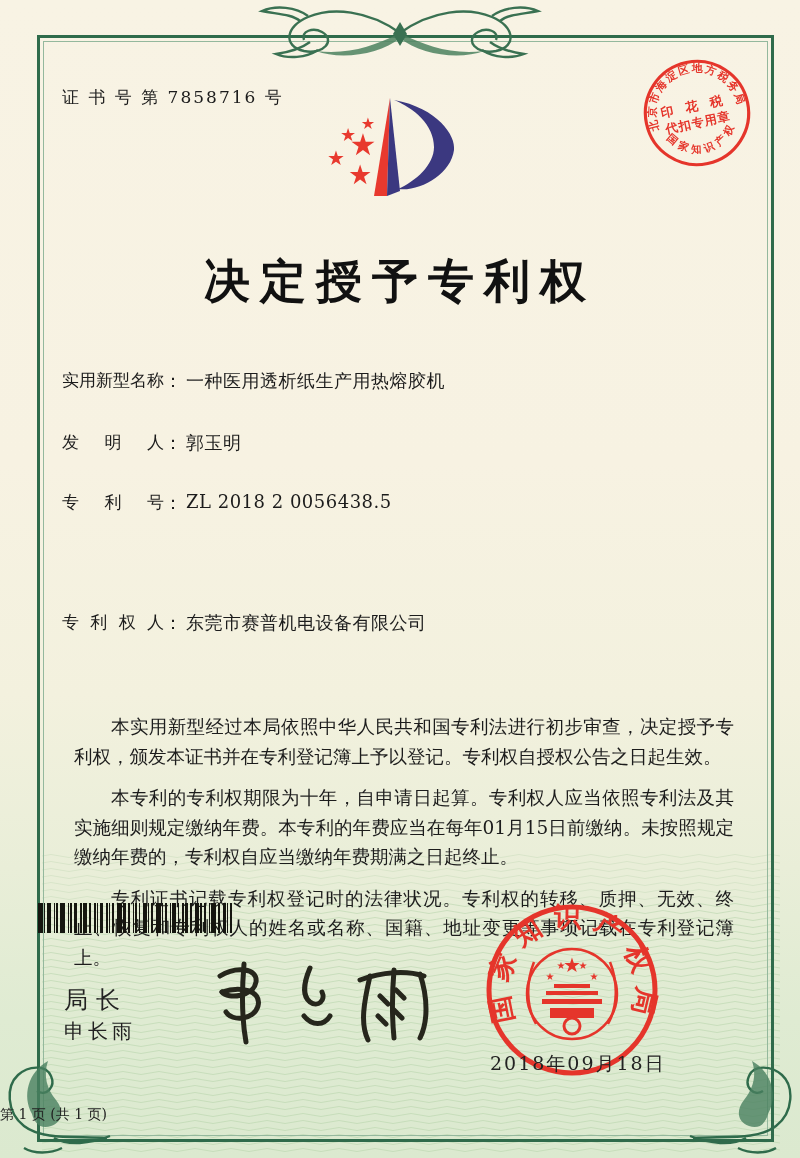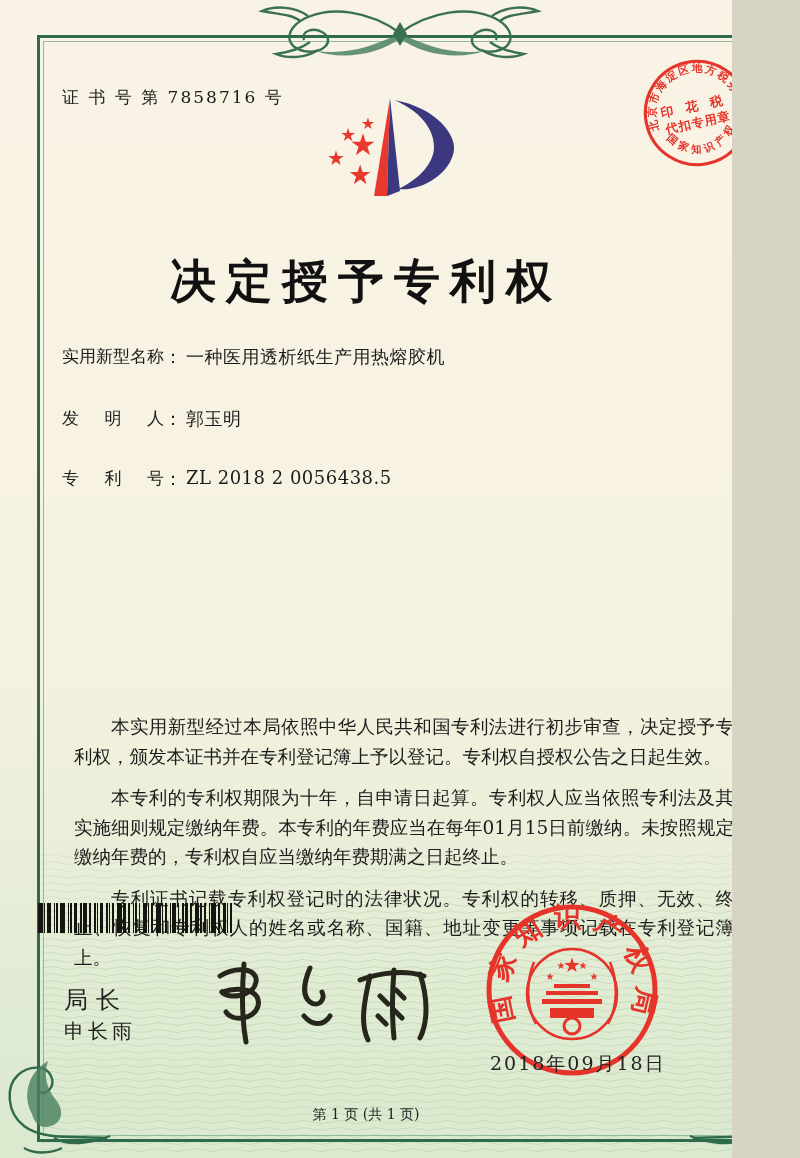--- a/index.html
+++ b/index.html
@@ -1,40 +1,40 @@
 <!DOCTYPE html>
 <html><head>
 <meta charset="utf-8">
 <style>
   html,body{margin:0;padding:0;background:#d8d4c4;}
-  .page{position:relative;width:732px;height:1158px;overflow:hidden;
+  .page{position:relative;width:800px;height:1158px;overflow:hidden;
     background:linear-gradient(180deg,#f8f3e4 0%,#f7f2e2 40%,#f3f1de 60%,#e9eed8 75%,#dfebd2 88%,#dbe9cf 100%);
     font-family:"DejaVu Serif","Liberation Serif",serif;color:#1c1c1c;}
   svg{position:absolute;overflow:visible;}
   .frame{position:absolute;left:37px;top:35px;width:731px;height:1101px;border:3px solid #2f6b4b;}
   .frame::before{content:"";position:absolute;inset:3px;border:1px solid #94b89d;}
   .cert-no{position:absolute;left:62px;top:86px;font-size:17px;letter-spacing:2px;}
   .title{position:absolute;left:0;right:0;top:220px;text-align:center;
     font-size:46px;font-weight:bold;letter-spacing:10px;color:#111;}
-  .row{position:absolute;left:62px;font-size:18px;white-space:nowrap;}
+  .row{position:absolute;left:62px;font-size:18px;white-space:nowrap;margin-top:24px;}
   .flabel{display:inline-block;width:102px;font-size:17px;text-align:justify;text-align-last:justify;
     text-justify:inter-character;vertical-align:top;white-space:nowrap;}
   .colon{display:inline-block;vertical-align:top;margin-right:4px;}
   .fvalue{display:inline-block;vertical-align:top;letter-spacing:0.5px;}
   .fvalue.wrap{white-space:normal;width:548px;line-height:27px;}
   .grant2{position:absolute;left:388px;top:0;}
   .bodytext{position:absolute;left:62px;top:700px;width:684px;font-size:18.5px;
     line-height:29.5px;text-align:justify;text-justify:inter-character;}
   .bodytext p{margin:12px;text-indent:2em;}
   .barcode{position:absolute;left:38px;top:903px;width:206px;height:30px;display:flex;align-items:stretch;}
   .barcode i{display:block;background:#15150f;height:100%;}
   .signer-title{position:absolute;left:64px;top:984px;font-size:24px;letter-spacing:8px;color:#222;font-family:Liberation Mono, monospace;}
   .signer-name{position:absolute;left:64px;top:1018px;font-size:20px;letter-spacing:4px;color:#222;}
   .seal-date{position:absolute;left:490px;top:1051px;font-size:19px;letter-spacing:2px;color:#222;z-index:5;}
-  .footer{position:absolute;left:0;right:0;top:1106px;text-align:center;font-size:14px;color:#222;}
+  .footer{position:absolute;left:0;right:0;top:1106px;text-align:left;font-size:14px;color:#222;}
 </style>
 </head>
 <body>
 
 <div class="page">
 
   <svg id="waves" style="left:0;top:0;" width="800" height="1158">
       <path d="M42 856 q9 -3 18 0 t18 0 t18 0 t18 0 t18 0 t18 0 t18 0 t18 0 t18 0 t18 0 t18 0 t18 0 t18 0 t18 0 t18 0 t18 0 t18 0 t18 0 t18 0 t18 0 t18 0 t18 0 t18 0 t18 0 t18 0 t18 0 t18 0 t18 0 t18 0 t18 0 t18 0 t18 0 t18 0 t18 0 t18 0 t18 0 t18 0 t18 0 t18 0 t18 0 t18 0" fill="none" stroke="#b9d5ae" stroke-opacity="0.35"></path>
       <path d="M42 863 q9 -3 18 0 t18 0 t18 0 t18 0 t18 0 t18 0 t18 0 t18 0 t18 0 t18 0 t18 0 t18 0 t18 0 t18 0 t18 0 t18 0 t18 0 t18 0 t18 0 t18 0 t18 0 t18 0 t18 0 t18 0 t18 0 t18 0 t18 0 t18 0 t18 0 t18 0 t18 0 t18 0 t18 0 t18 0 t18 0 t18 0 t18 0 t18 0 t18 0 t18 0 t18 0" fill="none" stroke="#b9d5ae" stroke-opacity="0.35"></path>
       <path d="M42 870 q9 -3 18 0 t18 0 t18 0 t18 0 t18 0 t18 0 t18 0 t18 0 t18 0 t18 0 t18 0 t18 0 t18 0 t18 0 t18 0 t18 0 t18 0 t18 0 t18 0 t18 0 t18 0 t18 0 t18 0 t18 0 t18 0 t18 0 t18 0 t18 0 t18 0 t18 0 t18 0 t18 0 t18 0 t18 0 t18 0 t18 0 t18 0 t18 0 t18 0 t18 0 t18 0" fill="none" stroke="#b9d5ae" stroke-opacity="0.35"></path>
@@ -140,20 +140,23 @@
 
   <div class="row" style="top:345px">
     <span class="flabel">实用新型名称</span><span class="colon">：</span><span class="fvalue">一种医用透析纸生产用热熔胶机</span>
   </div>
   <div class="row" style="top:407px">
     <span class="flabel">发明人</span><span class="colon">：</span><span class="fvalue">郭玉明</span>
   </div>
   <div class="row" style="top:467px">
     <span class="flabel">专利号</span><span class="colon">：</span><span class="fvalue">ZL 2018 2 0056438.5</span>
   </div>
+  <div class="row" style="top:587px">
+    <span class="flabel">专利权人</span><span class="colon">：</span><span class="fvalue">东莞市赛普机电设备有限公司</span>
+  </div>
 
   <div class="bodytext">
     <p>本实用新型经过本局依照中华人民共和国专利法进行初步审查，决定授予专利权，颁发本证书并在专利登记簿上予以登记。专利权自授权公告之日起生效。</p>
     <p>本专利的专利权期限为十年，自申请日起算。专利权人应当依照专利法及其实施细则规定缴纳年费。本专利的年费应当在每年01月15日前缴纳。未按照规定缴纳年费的，专利权自应当缴纳年费期满之日起终止。</p>
     <p>专利证书记载专利权登记时的法律状况。专利权的转移、质押、无效、终止、恢复和专利权人的姓名或名称、国籍、地址变更等事项记载在专利登记簿上。</p>
   </div>
 
   <div class="barcode" id="barcode">
       <i style="width:4.800000000000001px;margin-right:1px"></i>
       <i style="width:1.6px;margin-right:2px"></i>

